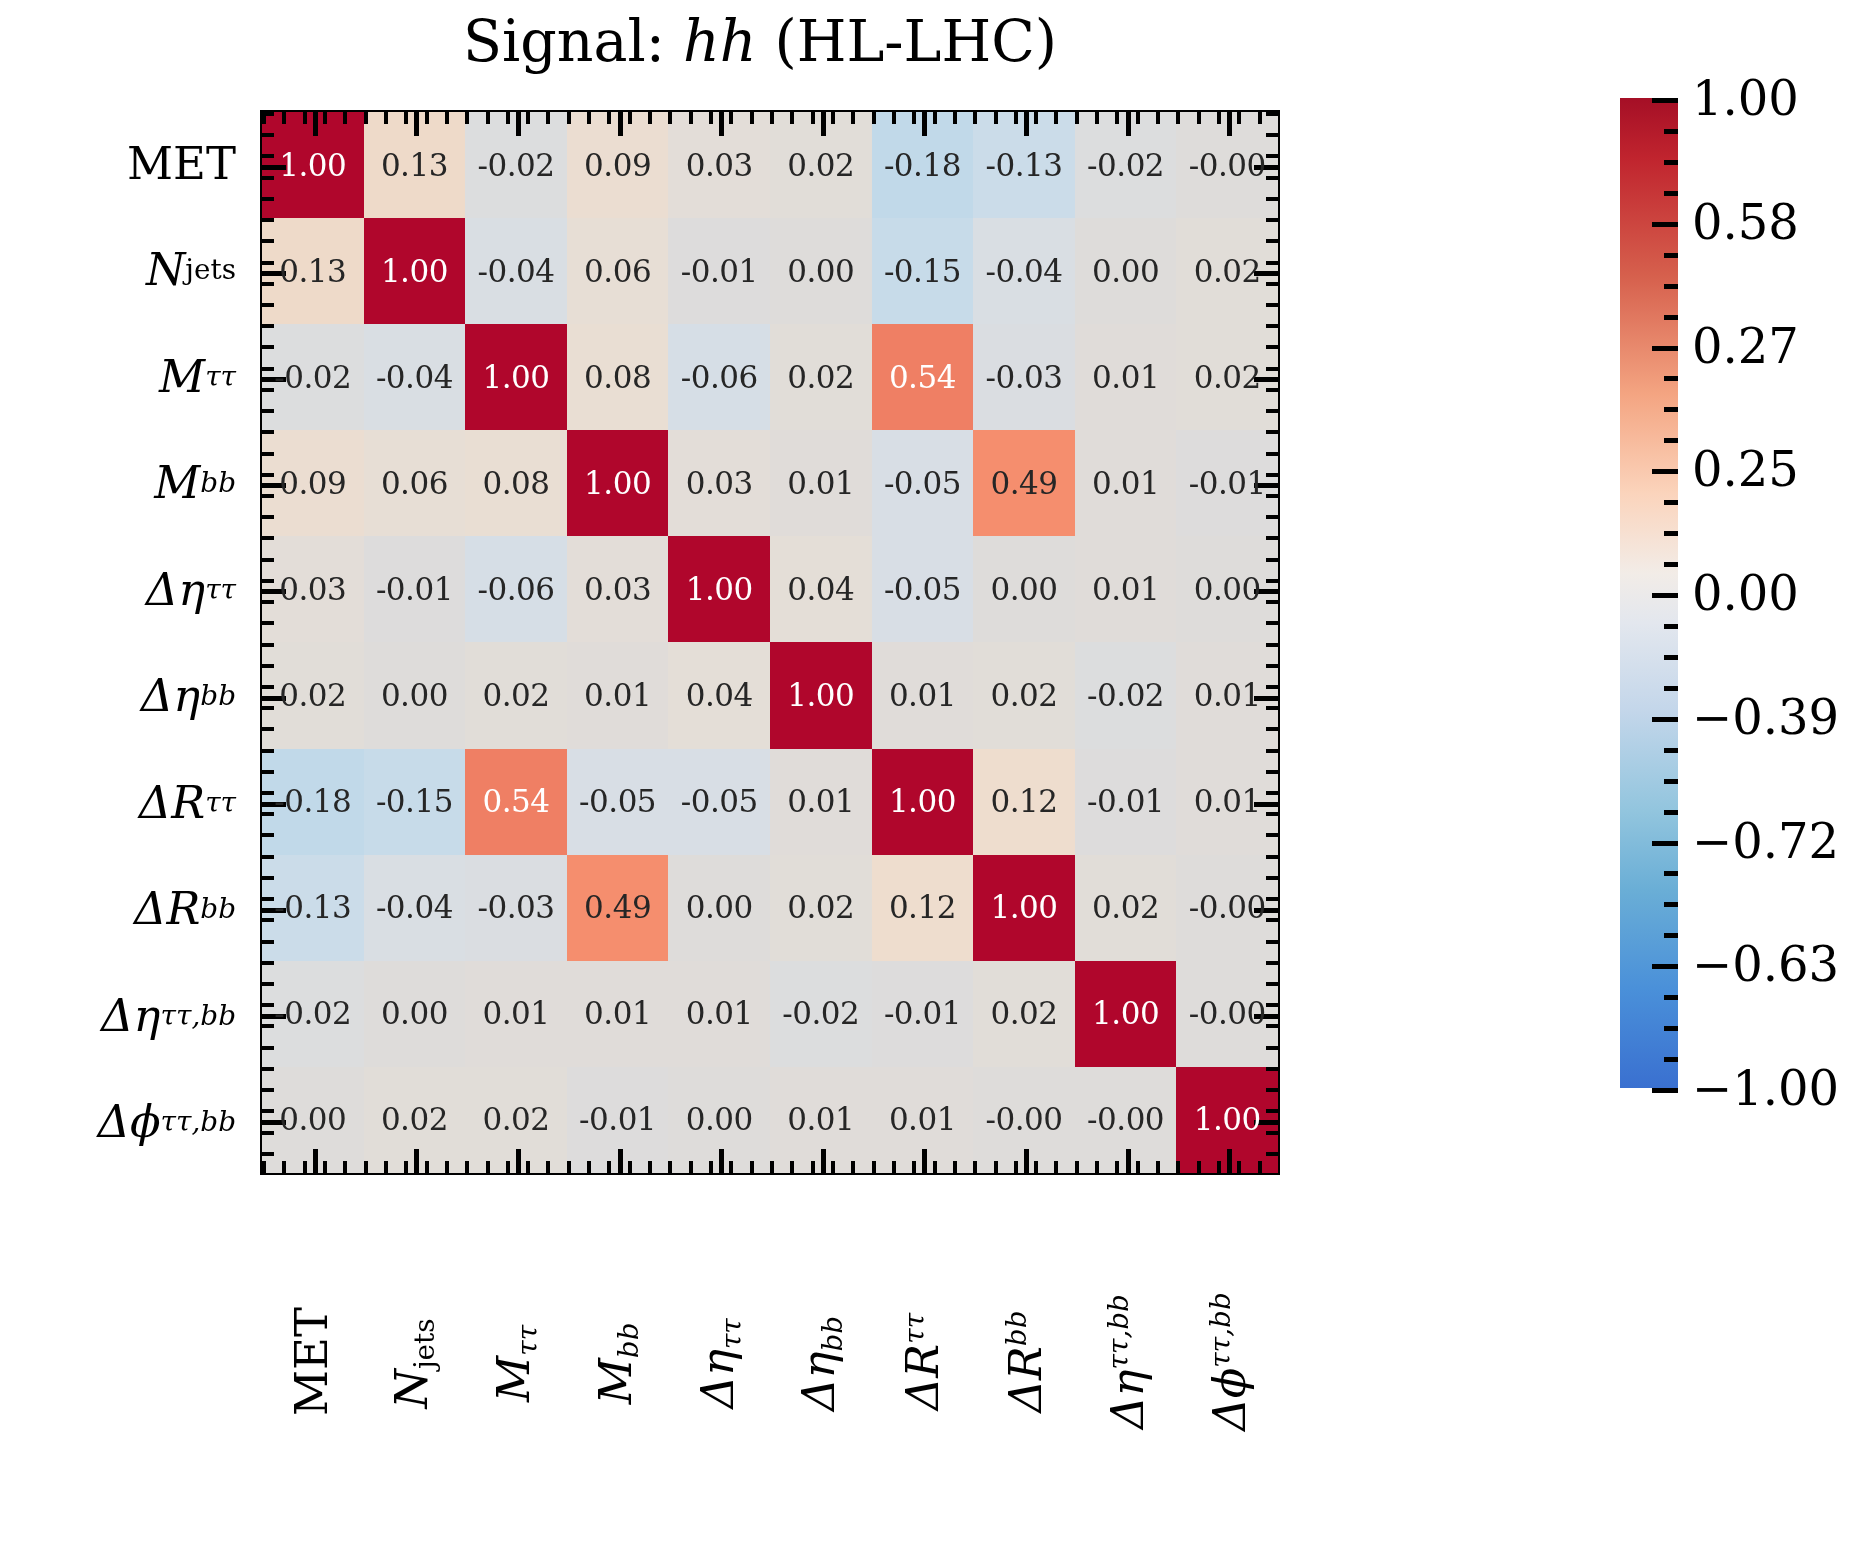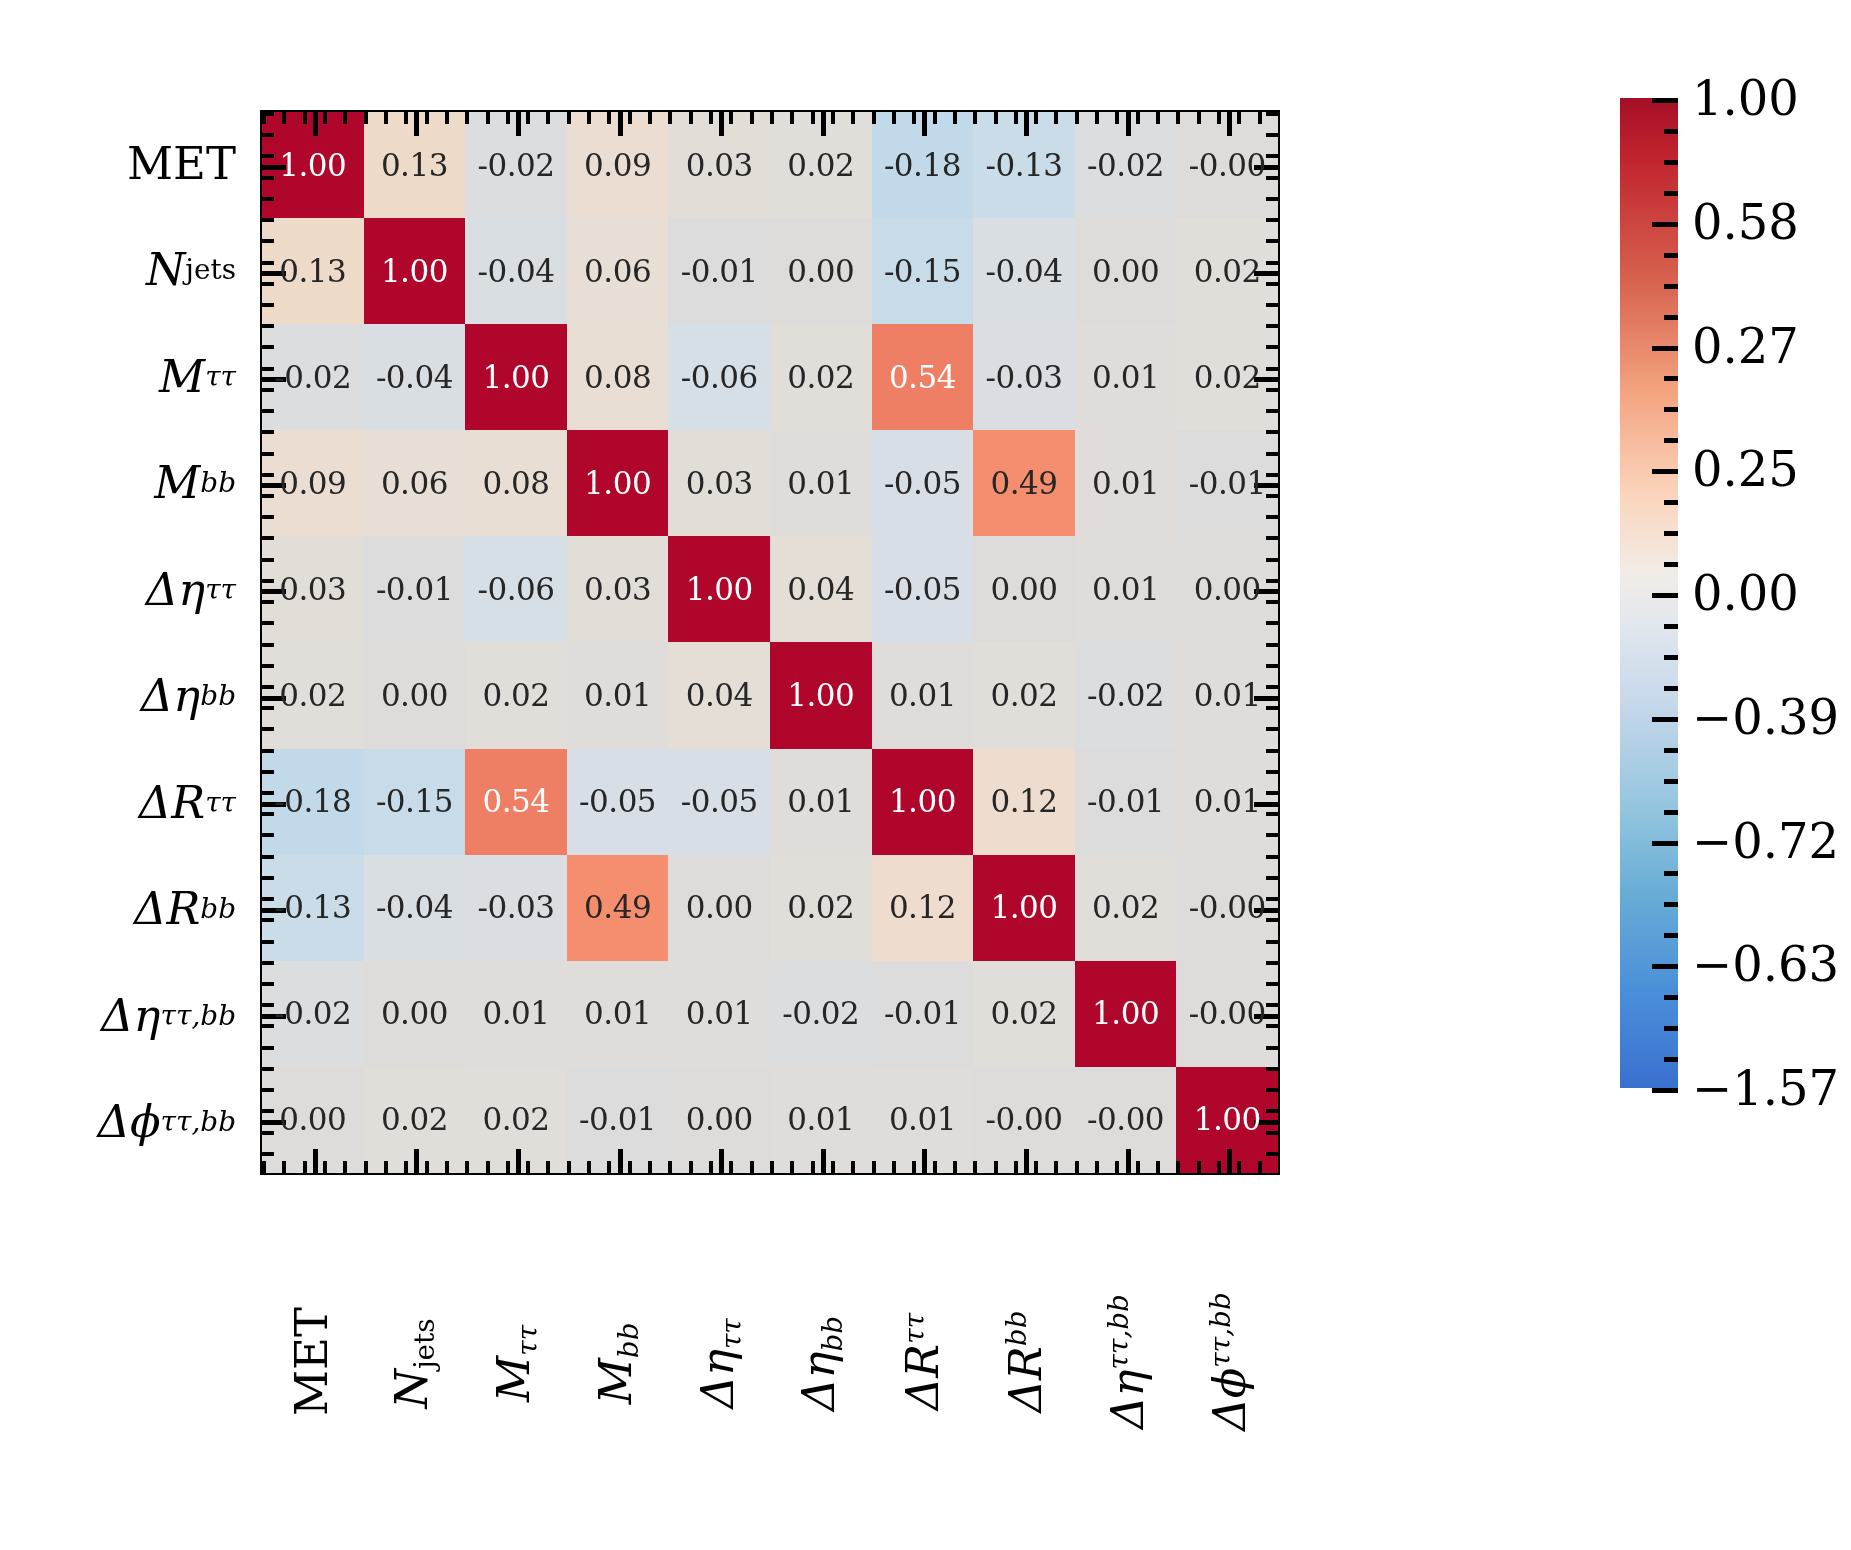--- a/index.html
+++ b/index.html
@@ -208,20 +208,23 @@
     font-family: "DejaVu Serif", "Liberation Serif", serif;
     white-space: nowrap;
     transform: translateY(-50%);
   }
 </style>
 </head>
 <body>
 
 <div id="root">
 
+  <div id="title">
+    <span>Signal: </span><span class="it">hh</span><span> (HL-LHC)</span>
+  </div>
 
   <div id="ylabels">
       <div class="ylabel" style="top: 0px;">MET</div>
       <div class="ylabel" style="top: 106.5px;">
         <span class="mi">N</span>
         <span class="sub up">jets</span>
       </div>
       <div class="ylabel" style="top: 213px;">
         <span class="mi">M</span>
         <span class="sub"><span class="mi">ττ</span></span>
@@ -882,16 +885,16 @@
   </div>
   <div id="cb-labels">
       <div class="cb-label" style="top: 0px;">1.00</div>
       <div class="cb-label" style="top: 123.75px;">0.58</div>
       <div class="cb-label" style="top: 247.5px;">0.27</div>
       <div class="cb-label" style="top: 371.25px;">0.25</div>
       <div class="cb-label" style="top: 495px;">0.00</div>
       <div class="cb-label" style="top: 618.75px;">−0.39</div>
       <div class="cb-label" style="top: 742.5px;">−0.72</div>
       <div class="cb-label" style="top: 866.25px;">−0.63</div>
-      <div class="cb-label" style="top: 990px;">−1.57</div>
+      <div class="cb-label" style="top: 990px;">−1.00</div>
     </div>
 
 </div>
 
 </body></html>

